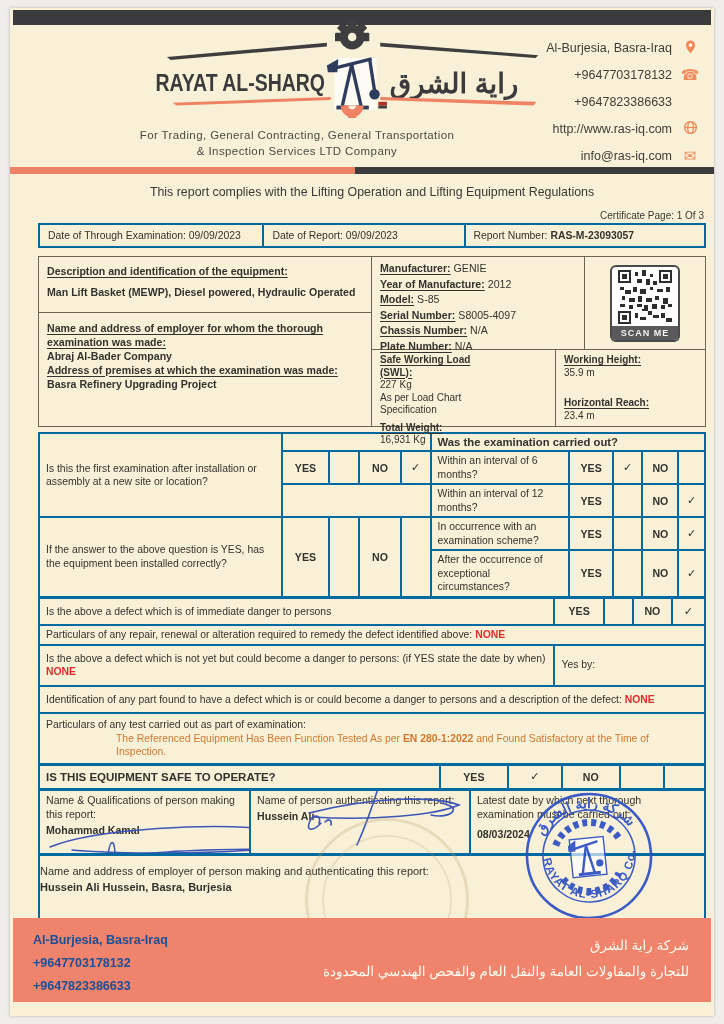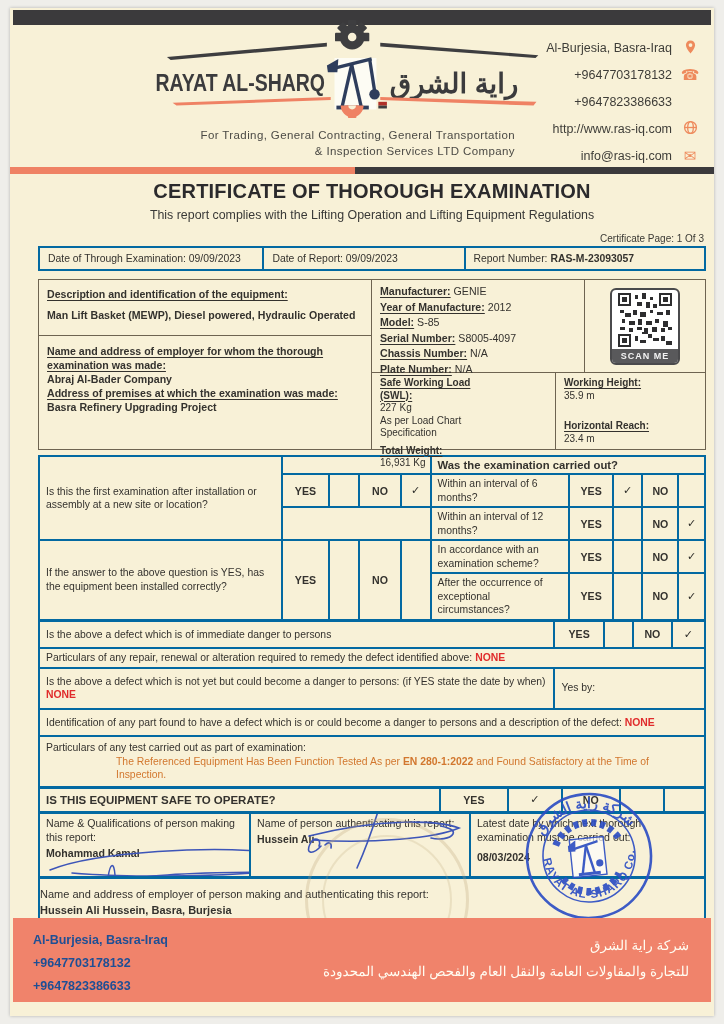--- a/index.html
+++ b/index.html
@@ -8,21 +8,21 @@
     font-family:"Liberation Sans",sans-serif;overflow:hidden;
   }
   .page{
     position:absolute;left:10px;top:8px;width:704px;height:1008px;
     background:#f8f1d7;color:#34322e;box-shadow:0 0 3px rgba(0,0,0,.25);
   }
   .topbar{position:absolute;left:3px;top:2px;width:698px;height:15px;background:#3b3a3c;}
 
   
   .logo-wrap{position:absolute;left:120px;top:10px;width:430px;height:100px;}
-  .tagline{position:absolute;left:45px;top:120px;width:460px;text-align:right;
+  .tagline{position:absolute;left:57px;top:120px;width:460px;text-align:center;
     color:#4b4a45;font-size:11.5px;letter-spacing:.4px;line-height:1.35;}
   .contact{position:absolute;right:12px;top:26px;}
   .contact .row{display:flex;justify-content:flex-end;align-items:center;height:27px;}
   .contact .txt{font-size:12.5px;color:#3e3d38;}
   .contact .ic{width:24px;text-align:center;margin-left:6px;color:#ee8a5c;font-size:15px;line-height:1;}
 
   .divider-orange{position:absolute;left:0;top:159px;width:345px;height:7px;background:#ef8264;}
   .divider-dark{position:absolute;left:345px;top:159px;width:359px;height:7px;background:#3b3a3c;}
 
   
@@ -174,21 +174,20 @@
     <div class="row">
       <span class="txt">info@ras-iq.com</span>
       <span class="ic">✉</span>
     </div>
   </div>
 
   <div class="divider-orange"></div>
   <div class="divider-dark"></div>
 
   <div class="content">
-    <div class="title">CERTIFICATE OF THOROUGH EXAMINATION</div>
     <div class="subtitle">This report complies with the Lifting Operation and Lifting Equipment Regulations</div>
     <div class="certpage">Certificate Page: 1 Of 3</div>
 
     <table class="dates">
       <colgroup>
           <col style="width:33.7%">
           <col style="width:30.2%">
           <col style="width:36.1%">
         </colgroup>
       <tbody>
@@ -344,21 +343,21 @@
         <td class="chk"></td>
         <td class="yn">NO</td>
         <td class="chk">✓</td>
       </tr>
       <tr>
         <td rowspan="2" class="qcell">If the answer to the above question is YES, has the equipment been installed correctly?</td>
         <td rowspan="2" class="yn">YES</td>
         <td rowspan="2" class="chk"></td>
         <td rowspan="2" class="yn">NO</td>
         <td rowspan="2" class="chk"></td>
-        <td class="qcell">In accordance with an examination scheme?</td>
+        <td class="qcell">In occurrence with an examination scheme?</td>
         <td class="yn">YES</td>
         <td class="chk"></td>
         <td class="yn">NO</td>
         <td class="chk">✓</td>
       </tr>
       <tr>
         <td class="qcell">After the occurrence of exceptional circumstances?</td>
         <td class="yn">YES</td>
         <td class="chk"></td>
         <td class="yn">NO</td>

